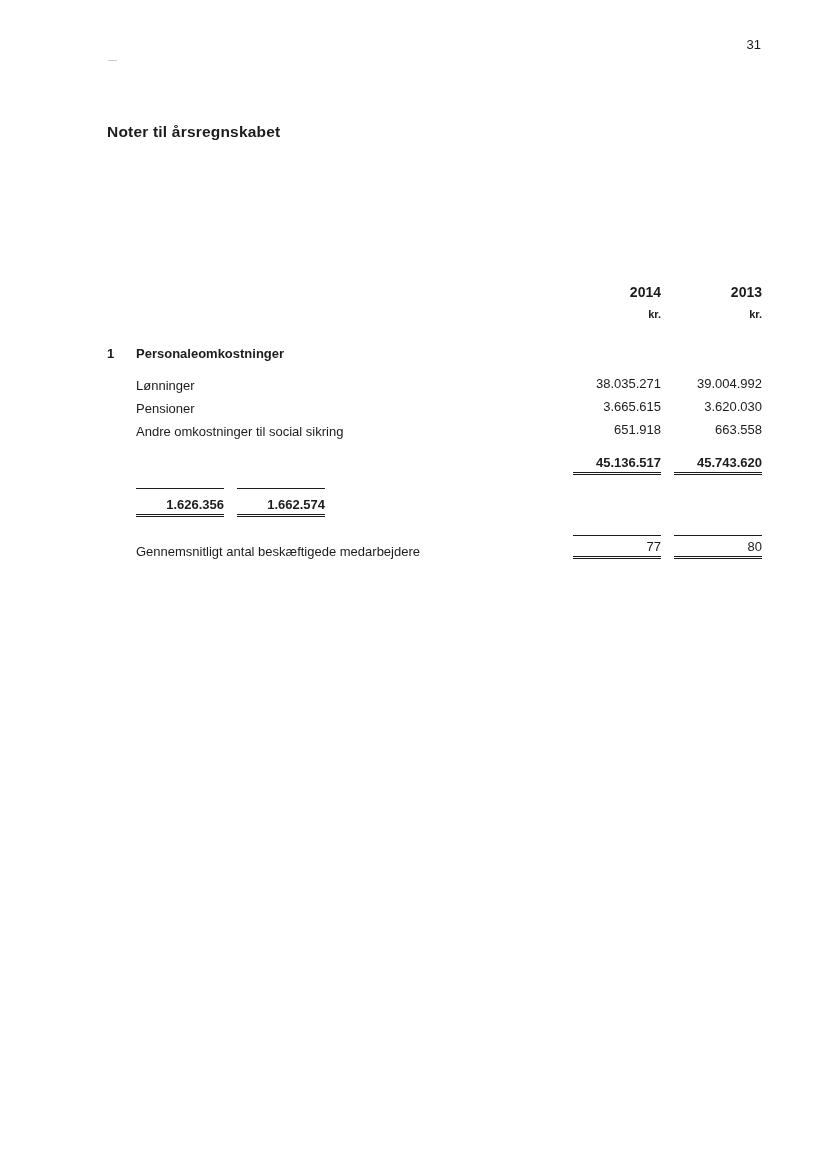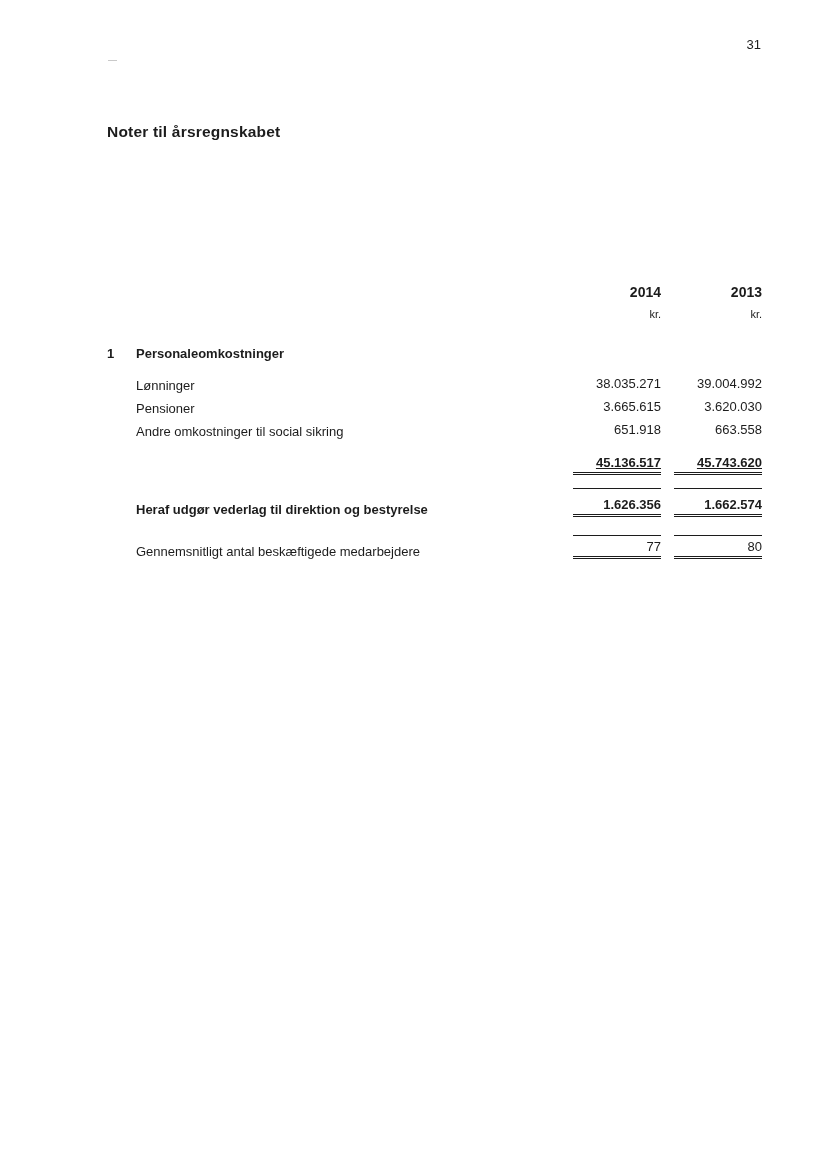--- a/index.html
+++ b/index.html
@@ -62,41 +62,40 @@
     overflow: hidden;
   }
   .num {
     flex: 0 0 88px;
     text-align: right;
     white-space: nowrap;
   }
   .num.c2 { margin-left: 13px; }
 
   .years-row { height: 20px; font-size: 14px; font-weight: bold; }
-  .kr-row    { height: 20px; font-size: 11px; font-weight: normal; }
+  .kr-row    { height: 20px; font-size: 11px; font-weight: bold; }
 
   .note-title-row {
     margin-top: 26px;
     height: 24px;
     align-items: flex-start;
     font-weight: bold;
   }
   .note-title-row .lbl { font-weight: bold; }
 
   .data-row { height: 23px; }
   .data-row .num { padding-bottom: 2px; }
   .data-row.last .num {
     border-bottom: 1px solid #1c1c1c;
   }
 
   .total-row {
     margin-top: 14px;
     height: 22px;
     font-weight: bold;
-    text-decoration: underline;
   }
   .total-row .num {
     padding-bottom: 2px;
     border-bottom: 3px double #1c1c1c;
   }
 
   .mgmt-row {
     margin-top: 20px;
     height: 22px;
   }
@@ -177,21 +176,20 @@
 
     <div class="trow total-row">
       <div class="ncol"></div>
       <div class="lbl"></div>
       <div class="num">45.136.517</div>
       <div class="num c2">45.743.620</div>
     </div>
 
     <div class="trow mgmt-row">
       <div class="ncol"></div>
-      <div class="lbl">Heraf udgør vederlag til direktion og bestyrelse</div>
       <div class="num">1.626.356</div>
       <div class="num c2">1.662.574</div>
     </div>
 
     <div class="trow emp-row">
       <div class="ncol"></div>
       <div class="lbl">Gennemsnitligt antal beskæftigede medarbejdere</div>
       <div class="num">77</div>
       <div class="num c2">80</div>
     </div>

